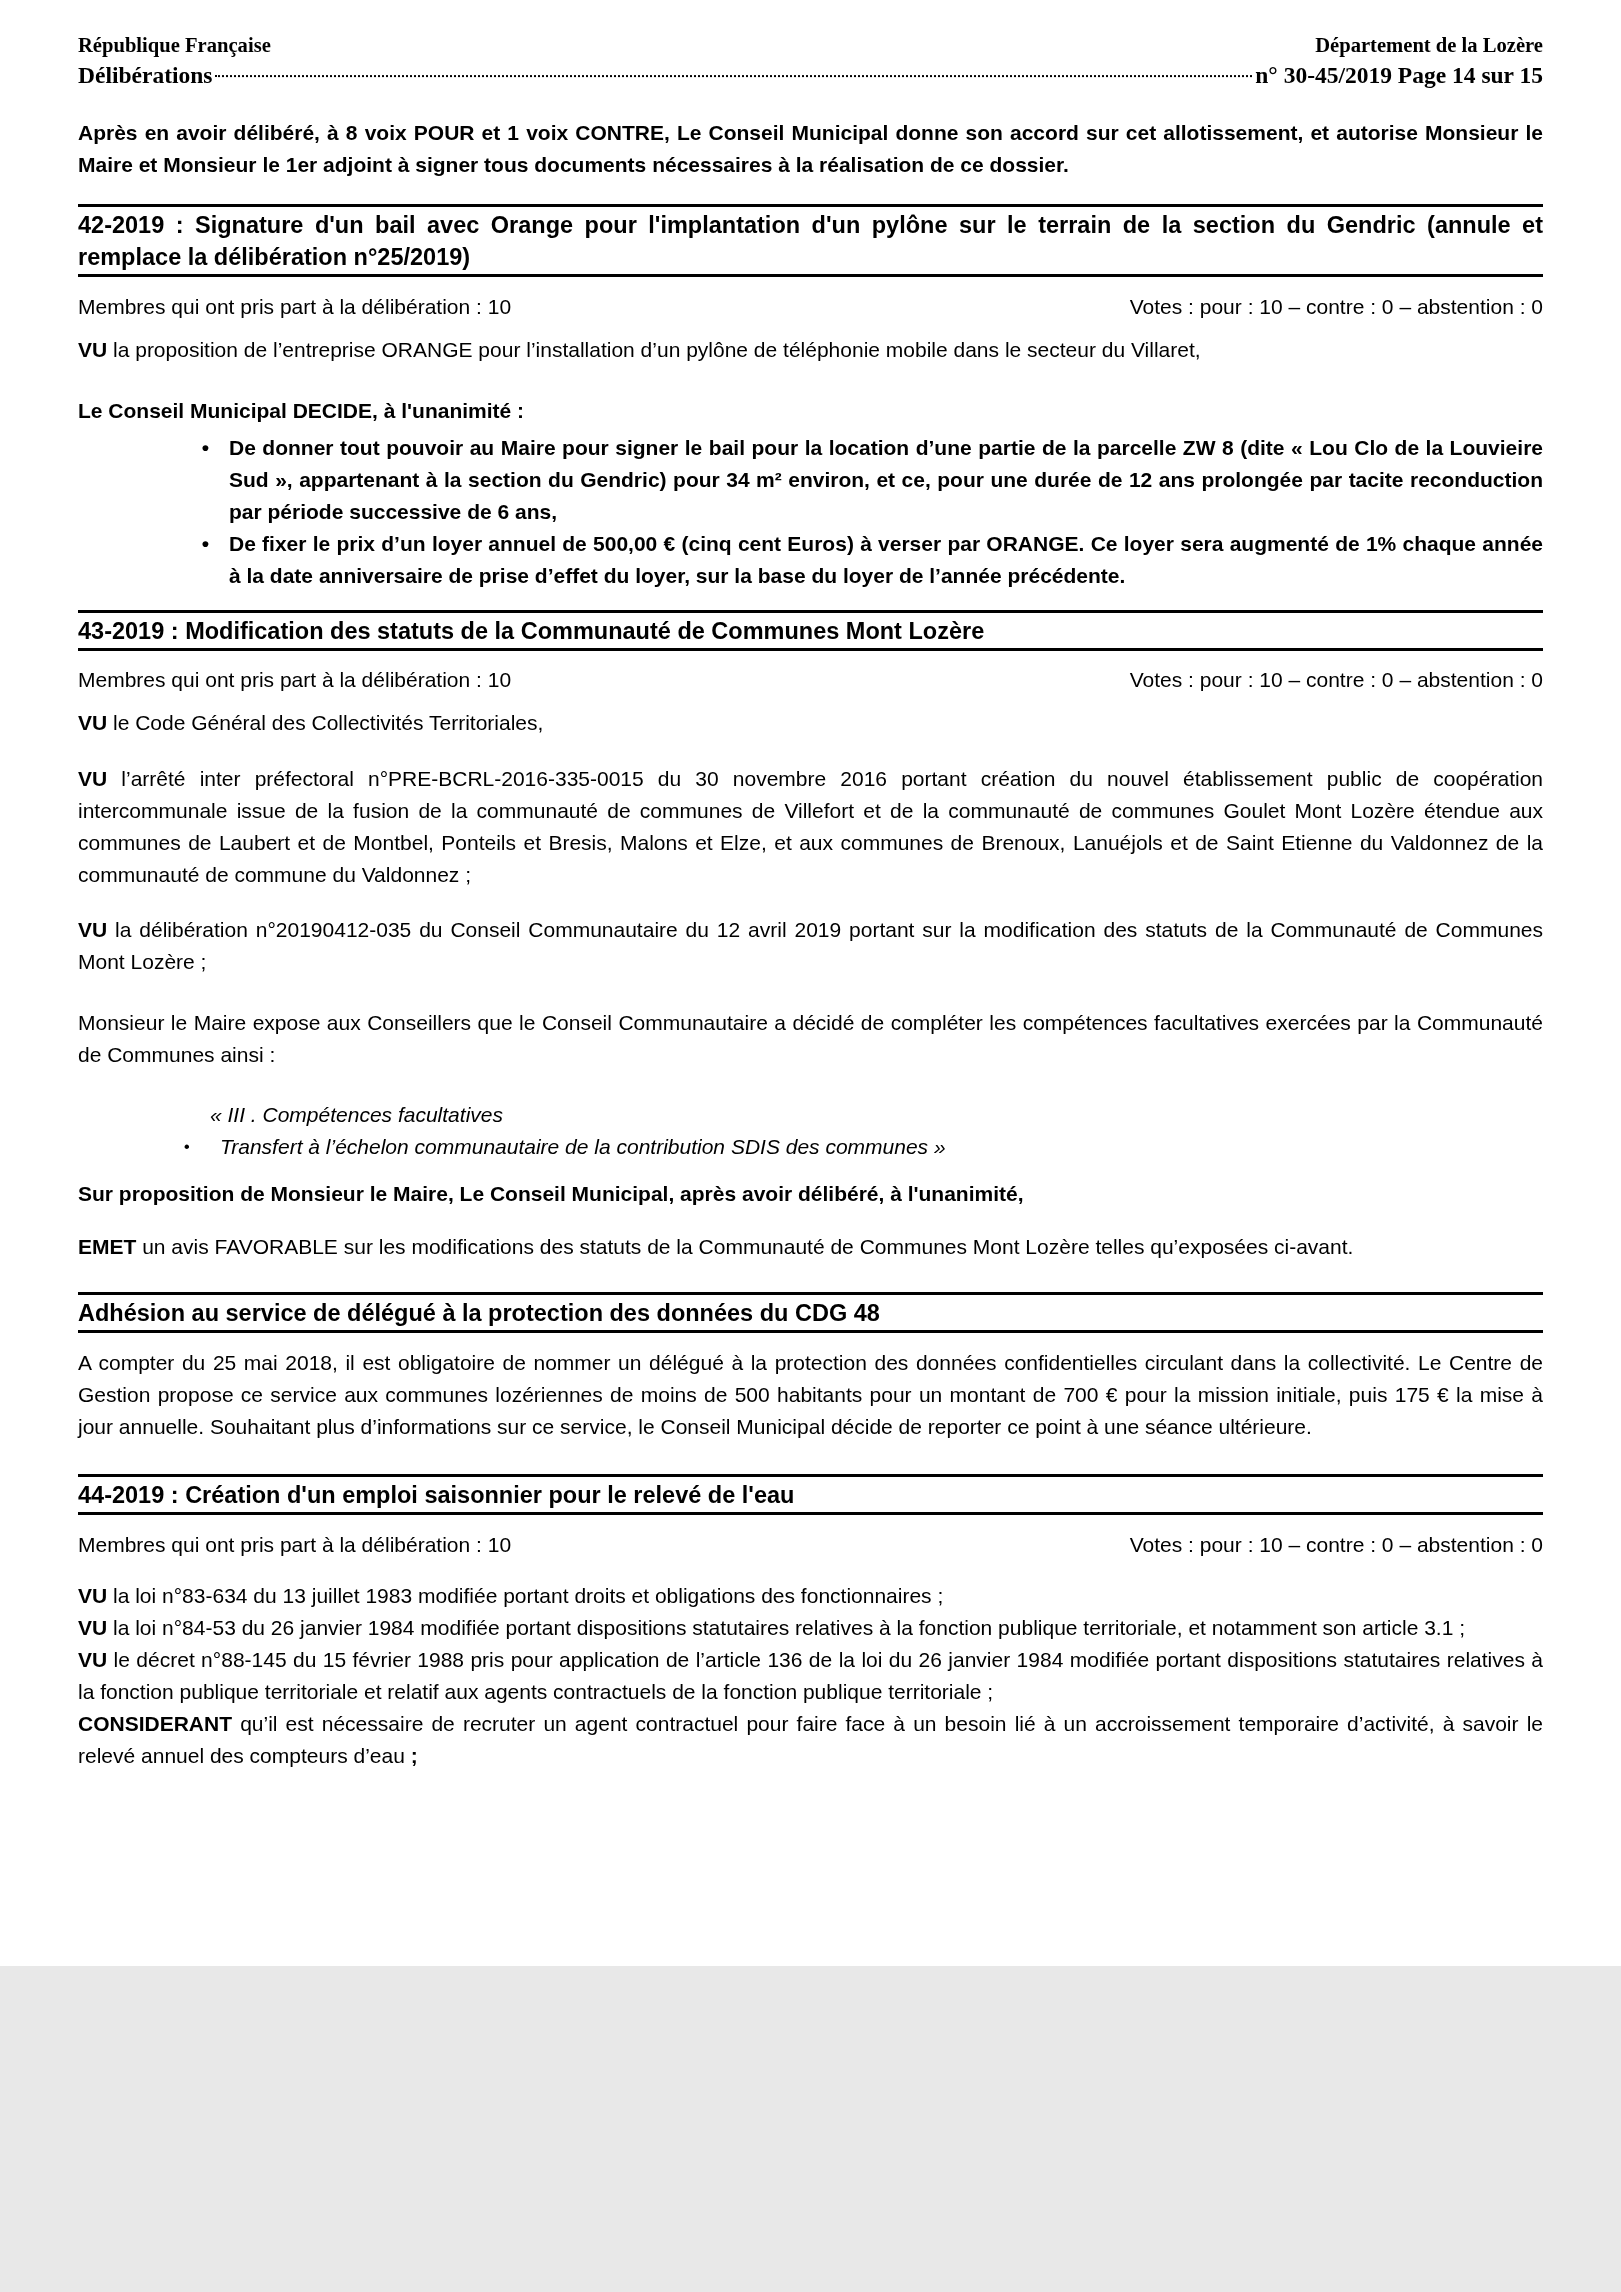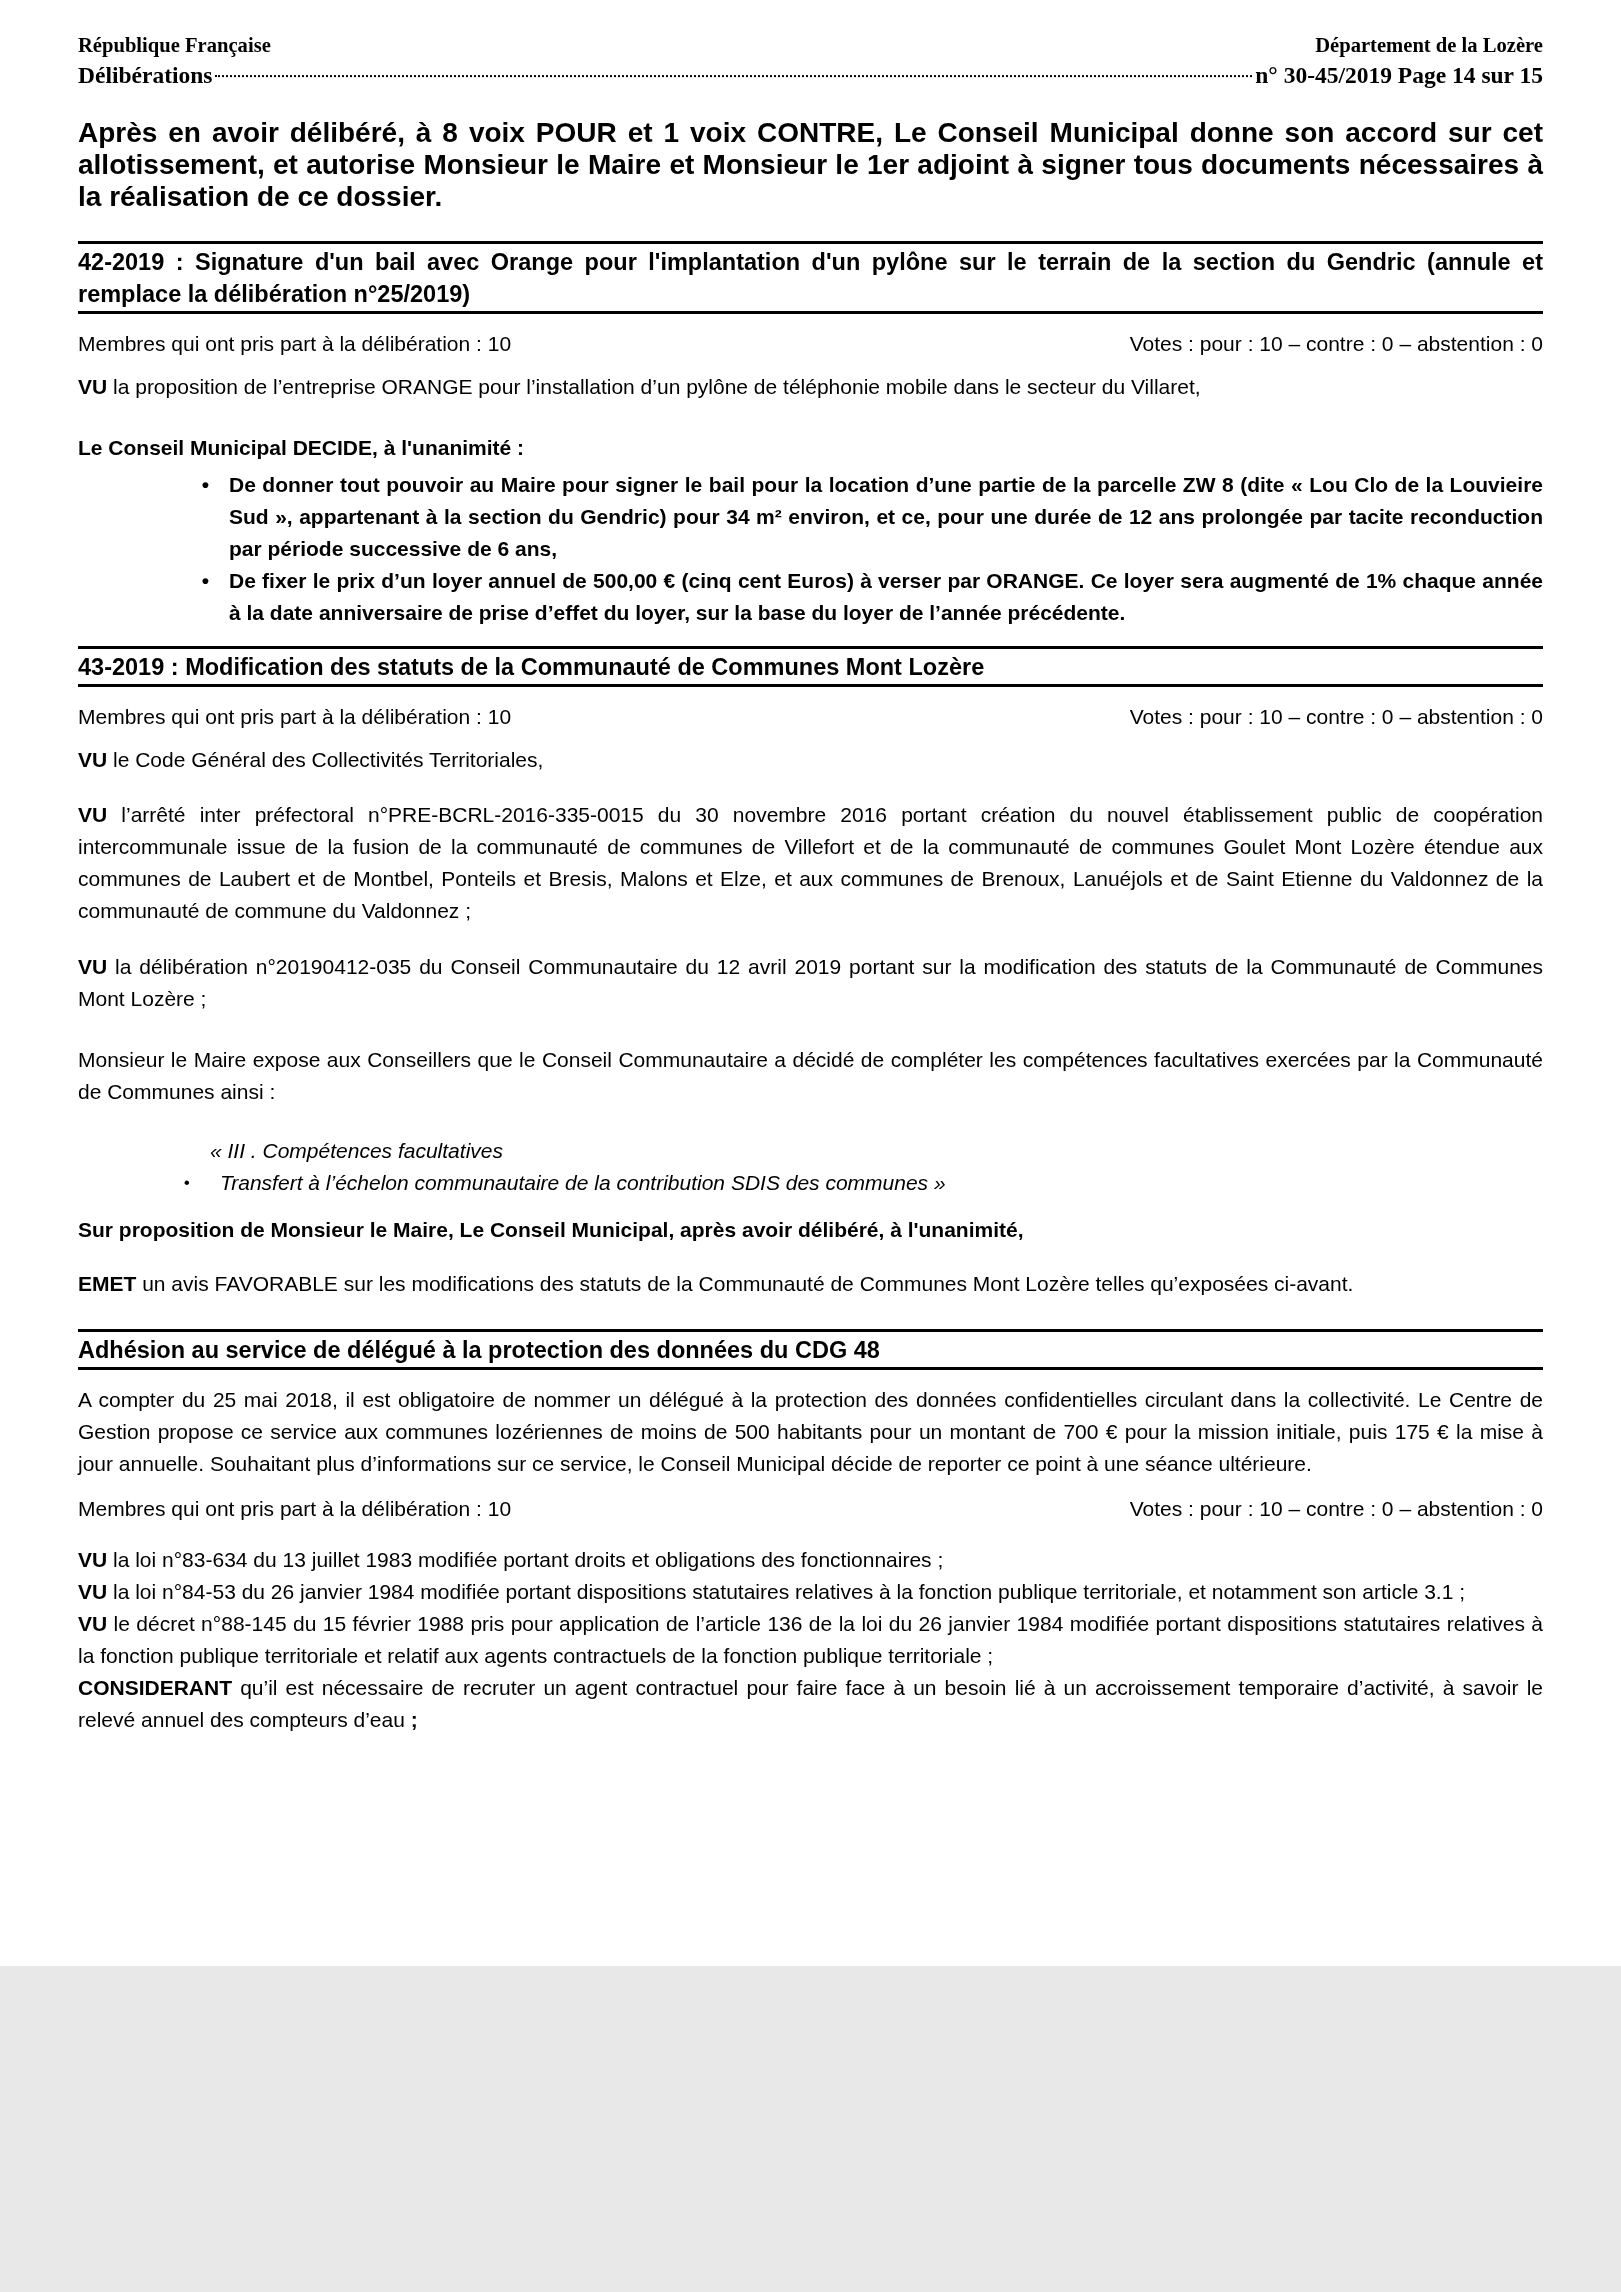--- a/index.html
+++ b/index.html
@@ -35,21 +35,21 @@
   .leader {
     flex: 1;
     border-bottom: 2.9px dotted #000;
     margin: 0 2.9px;
     transform: translateY(-5.9px);
   }
   
   .intro {
     margin-top: 27.4px;
     font-weight: bold;
-    font-size: 28px;
+    font-size: 21px;
     line-height: 32px;
     text-align: justify;
   }
   .sec-title {
     border-top: 3.9px solid #000;
     border-bottom: 3.9px solid #000;
     padding: 2px 0 1px 0;
     font-weight: bold;
     font-size: 23.5px;
     line-height: 32px;
@@ -208,20 +208,21 @@
   </ul>
 
   <div class="sur-prop">Sur proposition de Monsieur le Maire, Le Conseil Municipal, après avoir délibéré, à l'unanimité,</div>
 
   <p class="para gap22"><b class="bold">EMET</b><span> un avis FAVORABLE sur les modifications des statuts de la Communauté de Communes Mont Lozère telles qu’exposées ci-avant.</span></p>
 
   <div class="sec-title mt-adh">Adhésion au service de délégué à la protection des données du CDG 48</div>
 
   <p class="para vu-group">A compter du 25 mai 2018, il est obligatoire de nommer un délégué à la protection des données confidentielles circulant dans la collectivité. Le Centre de Gestion propose ce service aux communes lozériennes de moins de 500 habitants pour un montant de 700 € pour la mission initiale, puis 175 € la mise à jour annuelle. Souhaitant plus d’informations sur ce service, le Conseil Municipal décide de reporter ce point à une séance ultérieure.</p>
 
+  <div class="sec-title mt-s44">44-2019 : Création d'un emploi saisonnier pour le relevé de l'eau</div>
 
   <div class="mv-line">
     <span>Membres qui ont pris part à la délibération : 10</span>
     <span>Votes : pour : 10 – contre : 0 – abstention : 0</span>
   </div>
 
   <div class="vu-group gap22">
     <p class="para"><b class="bold">VU</b><span> la loi n°83-634 du 13 juillet 1983 modifiée portant droits et obligations des fonctionnaires ;</span></p>
     <p class="para"><b class="bold">VU</b><span> la loi n°84-53 du 26 janvier 1984 modifiée portant dispositions statutaires relatives à la fonction publique territoriale, et notamment son article 3.1 ;</span></p>
     <p class="para"><b class="bold">VU</b><span> le décret n°88-145 du 15 février 1988 pris pour application de l’article 136 de la loi du 26 janvier 1984 modifiée portant dispositions statutaires relatives à la fonction publique territoriale et relatif aux agents contractuels de la fonction publique territoriale ;</span></p>

